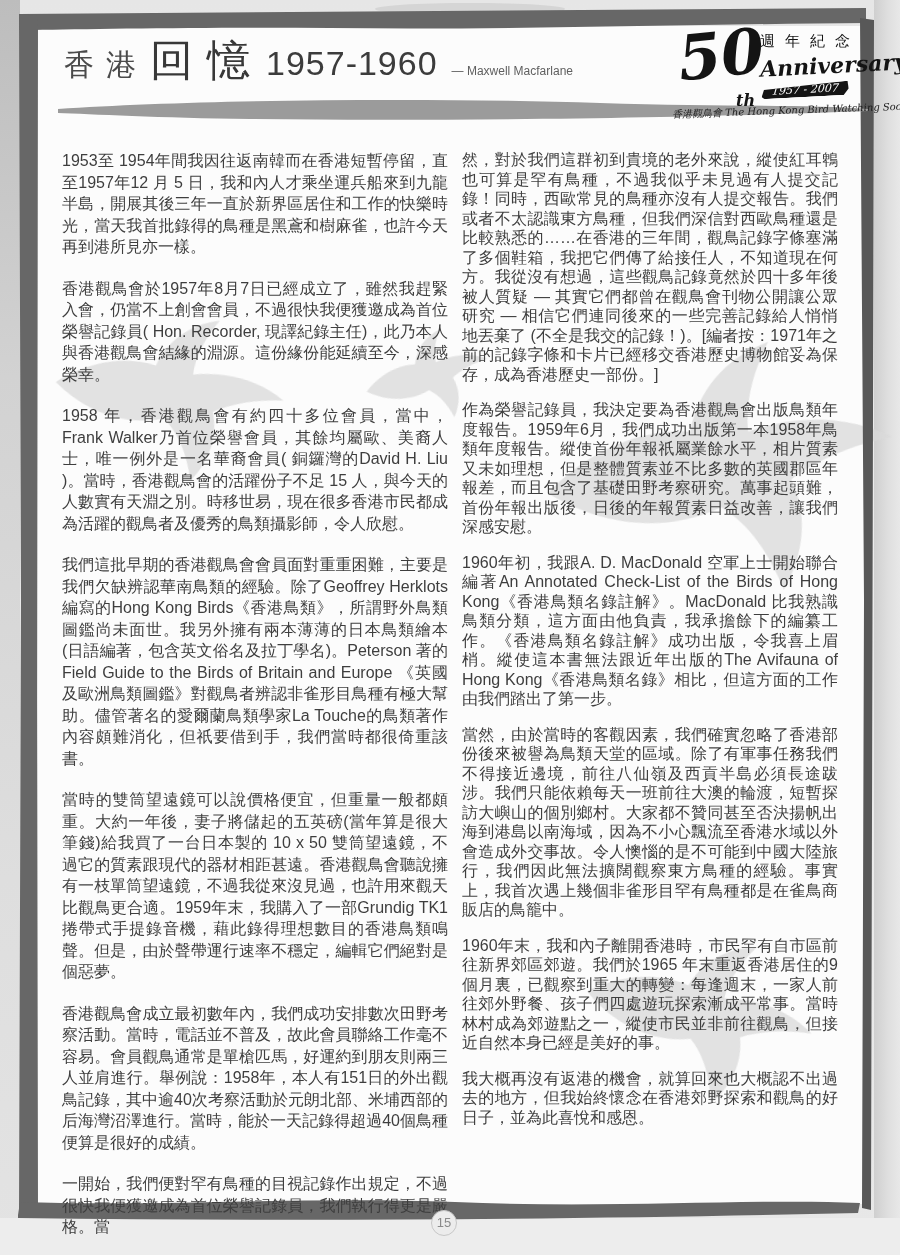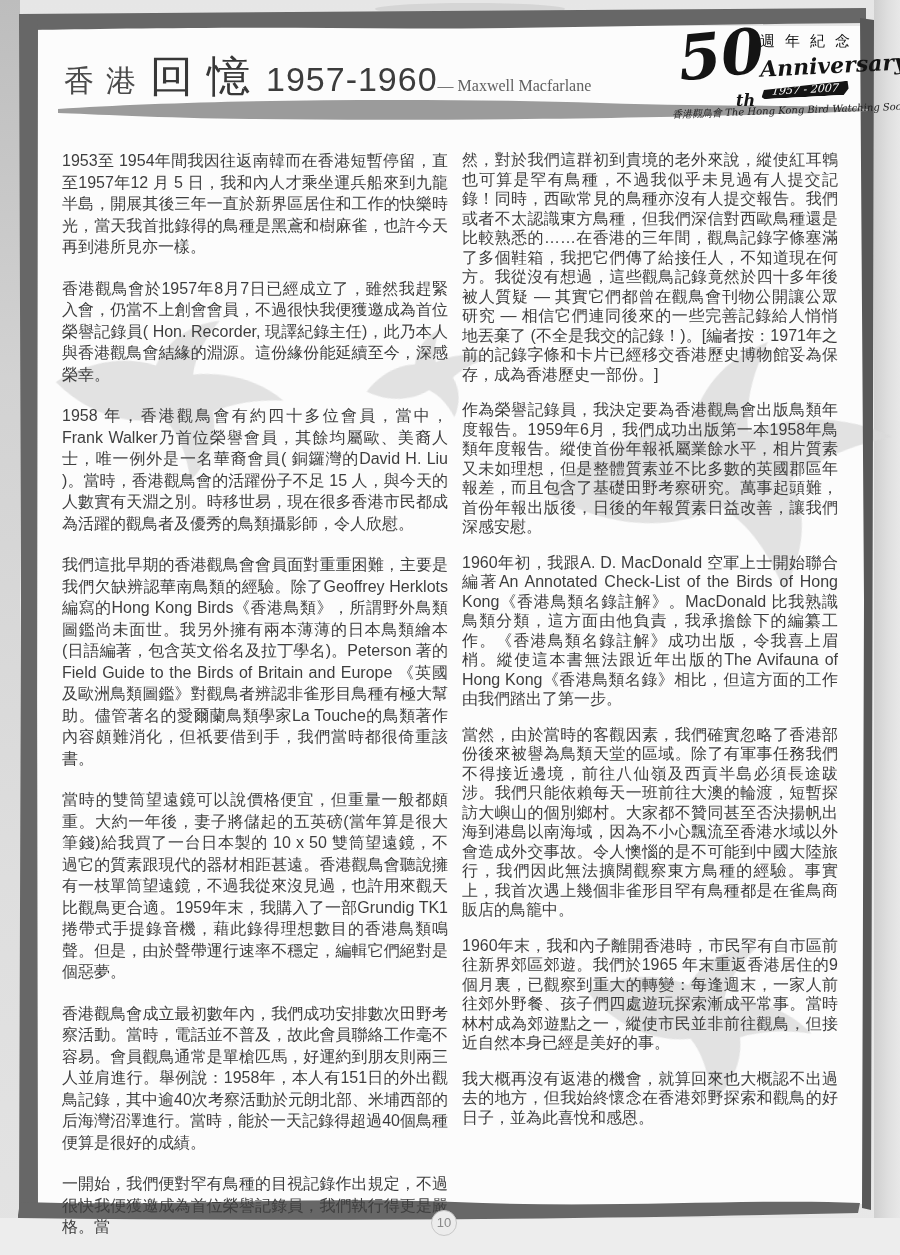--- a/index.html
+++ b/index.html
@@ -17,25 +17,25 @@
     background:linear-gradient(180deg,#bdbdbd 0%,#d2d2d2 30%,#dedede 70%,#e3e3e3 100%);}
   .bg-right{position:absolute;left:874px;top:0;width:26px;height:1255px;
     background:linear-gradient(90deg,#cfcfcf 0%,#dfdfdf 55%,#e8e8e8 100%);}
   .bg-bottom{position:absolute;left:0;top:1218px;width:900px;height:37px;background:#ededed;}
   
   .sheet{position:absolute;left:38px;top:26px;width:826px;height:1178px;background:#fcfcfc;}
   svg.layer{position:absolute;left:0;top:0;z-index:1;}
   .content{position:absolute;left:0;top:0;width:900px;height:1255px;z-index:2;}
 
   
-  .title-row{position:absolute;left:64px;top:44px;display:flex;align-items:baseline;white-space:nowrap;color:#424242;}
+  .title-row{position:absolute;left:64px;top:28px;display:flex;align-items:baseline;white-space:nowrap;color:#424242;}
   .t-prefix{font-size:30px;letter-spacing:12px;color:#4a4a4a;}
   .t-main{font-size:43px;letter-spacing:14px;margin-left:2px;color:#383838;}
   .t-years{font-size:34px;letter-spacing:1px;margin-left:2px;color:#3c3c3c;margin-top:16px;}
-  .t-author{font-size:16px;color:#5f5f5f;font-family:Liberation Serif, serif;}
+  .t-author{font-size:12px;color:#5f5f5f;margin-left:14px;}
 
   
   .logo{position:absolute;left:676px;top:30px;width:198px;height:88px;color:#141414;}
   .logo-50{position:absolute;left:2px;top:-6px;font-family:"DejaVu Serif",serif;font-style:italic;font-weight:bold;font-size:62px;transform:rotate(-6deg);line-height:1;}
   .logo-th{position:absolute;left:60px;top:48px;font-family:"DejaVu Serif",serif;font-style:italic;font-weight:bold;font-size:16px;margin-top:13px;}
   .logo-cn{position:absolute;left:84px;top:2px;font-size:15px;letter-spacing:10px;white-space:nowrap;text-align:center;}
   .logo-en{position:absolute;left:84px;top:22px;font-family:"DejaVu Serif",serif;font-style:italic;font-weight:bold;font-size:22px;transform:rotate(-3deg);white-space:nowrap;}
   .logo-banner{position:absolute;left:86px;top:53px;background:#141414;color:#fff;
     font-family:"DejaVu Serif",serif;font-style:italic;font-size:11px;line-height:14px;
     padding:0 10px;transform:rotate(-3deg) skewX(-8deg);
@@ -125,16 +125,16 @@
     <div class="col col-right">
         <p class="para">然，對於我們這群初到貴境的老外來說，縱使紅耳鵯也可算是罕有鳥種，不過我似乎未見過有人提交記錄！同時，西歐常見的鳥種亦沒有人提交報告。我們或者不太認識東方鳥種，但我們深信對西歐鳥種還是比較熟悉的……在香港的三年間，觀鳥記錄字條塞滿了多個鞋箱，我把它們傳了給接任人，不知道現在何方。我從沒有想過，這些觀鳥記錄竟然於四十多年後被人質疑 — 其實它們都曾在觀鳥會刊物公開讓公眾研究 — 相信它們連同後來的一些完善記錄給人悄悄地丟棄了 (不全是我交的記錄！)。[編者按：1971年之前的記錄字條和卡片已經移交香港歷史博物館妥為保存，成為香港歷史一部份。]</p>
         <p class="para">作為榮譽記錄員，我決定要為香港觀鳥會出版鳥類年度報告。1959年6月，我們成功出版第一本1958年鳥類年度報告。縱使首份年報祇屬業餘水平，相片質素又未如理想，但是整體質素並不比多數的英國郡區年報差，而且包含了基礎田野考察研究。萬事起頭難，首份年報出版後，日後的年報質素日益改善，讓我們深感安慰。</p>
         <p class="para">1960年初，我跟A. D. MacDonald 空軍上士開始聯合編著An Annotated Check-List of the Birds of Hong Kong《香港鳥類名錄註解》。MacDonald 比我熟識鳥類分類，這方面由他負責，我承擔餘下的編纂工作。《香港鳥類名錄註解》成功出版，令我喜上眉梢。縱使這本書無法跟近年出版的The Avifauna of Hong Kong《香港鳥類名錄》相比，但這方面的工作由我們踏出了第一步。</p>
         <p class="para">當然，由於當時的客觀因素，我們確實忽略了香港部份後來被譽為鳥類天堂的區域。除了有軍事任務我們不得接近邊境，前往八仙嶺及西貢半島必須長途跋涉。我們只能依賴每天一班前往大澳的輪渡，短暫探訪大嶼山的個別鄉村。大家都不贊同甚至否決揚帆出海到港島以南海域，因為不小心飄流至香港水域以外會造成外交事故。令人懊惱的是不可能到中國大陸旅行，我們因此無法擴闊觀察東方鳥種的經驗。事實上，我首次遇上幾個非雀形目罕有鳥種都是在雀鳥商販店的鳥籠中。</p>
         <p class="para">1960年末，我和內子離開香港時，市民罕有自市區前往新界郊區郊遊。我們於1965 年末重返香港居住的9個月裏，已觀察到重大的轉變：每逢週末，一家人前往郊外野餐、孩子們四處遊玩探索漸成平常事。當時林村成為郊遊點之一，縱使市民並非前往觀鳥，但接近自然本身已經是美好的事。</p>
         <p class="para">我大概再沒有返港的機會，就算回來也大概認不出過去的地方，但我始終懷念在香港郊野探索和觀鳥的好日子，並為此喜悅和感恩。</p>
       </div>
 
     <div class="page-num">
-      <span>10</span>
+      <span>15</span>
     </div>
   </div>
 </div>
 
 </body></html>

